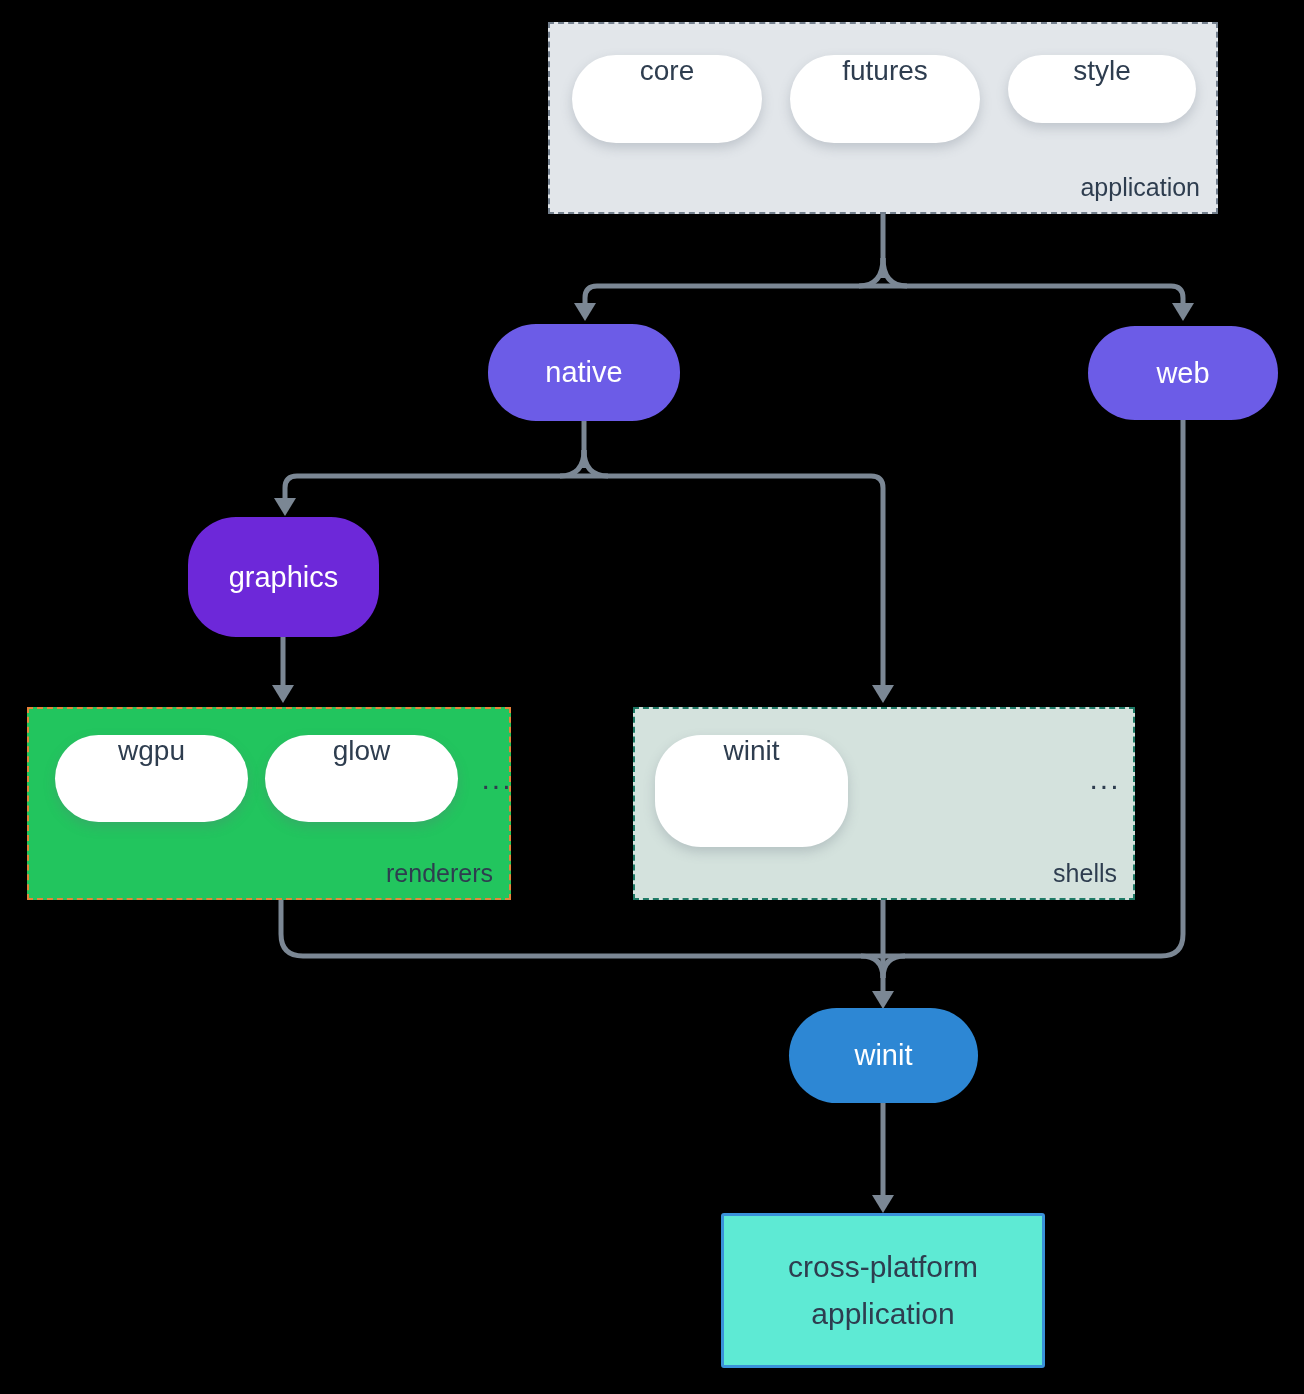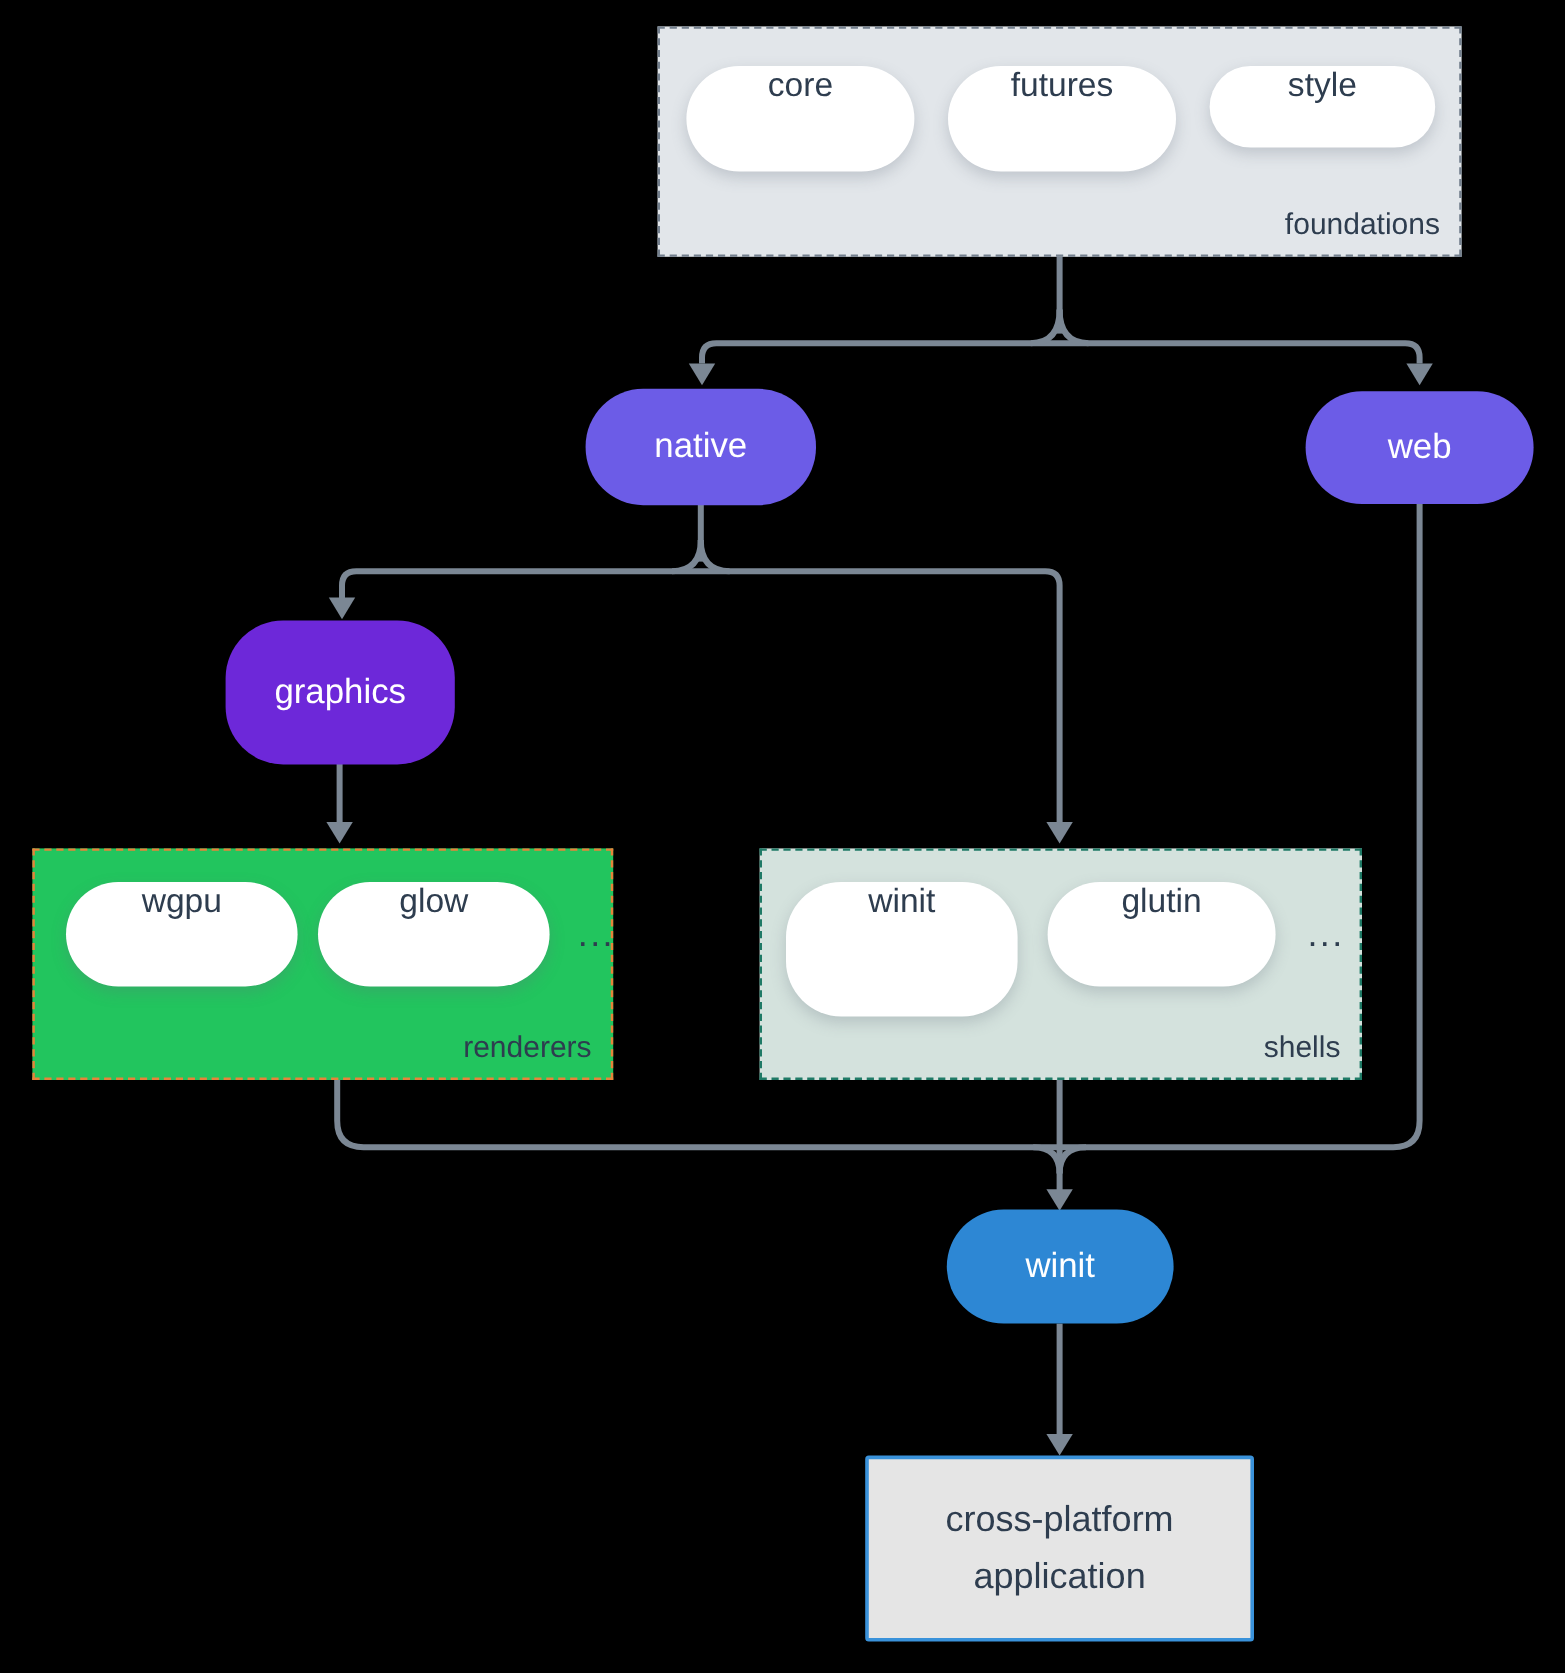--- a/index.html
+++ b/index.html
@@ -45,21 +45,21 @@
     position: absolute; z-index: 2; display: flex; align-items: center; justify-content: center;
     color: #ffffff; font-size: 29px; border-radius: 48px;
   }
   .node-native   { left: 488px;  top: 324px;  width: 192px; height: 97px; background: #6c5ce7; }
   .node-web      { left: 1088px; top: 326px;  width: 190px; height: 94px; background: #6c5ce7; }
   .node-graphics { left: 188px;  top: 517px;  width: 191px; height: 120px; background: #6d28d9; }
   .node-iced     { left: 789px;  top: 1008px; width: 189px; height: 95px; background: #2d87d4; }
   .app-box {
     position: absolute; z-index: 2; box-sizing: border-box;
     left: 721px; top: 1213px; width: 324px; height: 155px;
-    background: #e5e5e5; border: 3px solid #3a92da; border-radius: 3px;
+    background: #5eead4; border: 3px solid #3a92da; border-radius: 3px;
     display: flex; align-items: center; justify-content: center; text-align: center;
     color: #2e3d4f; font-size: 30px; line-height: 1.55; padding: 0 14px;
   }
 </style>
 </head>
 <body>
 
 <div class="canvas">
 
   <svg class="edges" width="1304" height="1394" viewBox="0 0 1304 1394">
@@ -94,21 +94,21 @@
   <div class="group-box gb-foundations">
     <div class="pill" style="left:22px; top:31px; width:190px; height:88px;">
       <span>core</span>
     </div>
     <div class="pill" style="left:240px; top:31px; width:190px; height:88px;">
       <span>futures</span>
     </div>
     <div class="pill" style="left:458px; top:31px; width:188px; height:68px;">
       <span>style</span>
     </div>
-    <div class="group-label">foundations</div>
+    <div class="group-label">application</div>
   </div>
 
   <div class="node node-native">
     <span>native</span>
   </div>
   <div class="node node-web">
     <span>web</span>
   </div>
 
   <div class="node node-graphics">
@@ -123,23 +123,20 @@
       <span>glow</span>
     </div>
     <div class="dots" style="left:440px; top:26px; width:56px; height:87px;">...</div>
     <div class="group-label">renderers</div>
   </div>
 
   <div class="group-box gb-shells">
     <div class="pill" style="left:20px; top:26px; width:193px; height:112px;">
       <span>winit</span>
     </div>
-    <div class="pill" style="left:238px; top:26px; width:190px; height:87px;">
-      <span>glutin</span>
-    </div>
     <div class="dots" style="left:442px; top:26px; width:56px; height:87px;">...</div>
     <div class="group-label">shells</div>
   </div>
 
   <div class="node node-iced">
     <span>winit</span>
   </div>
 
   <div class="app-box">
     <span>cross-platform application</span>

